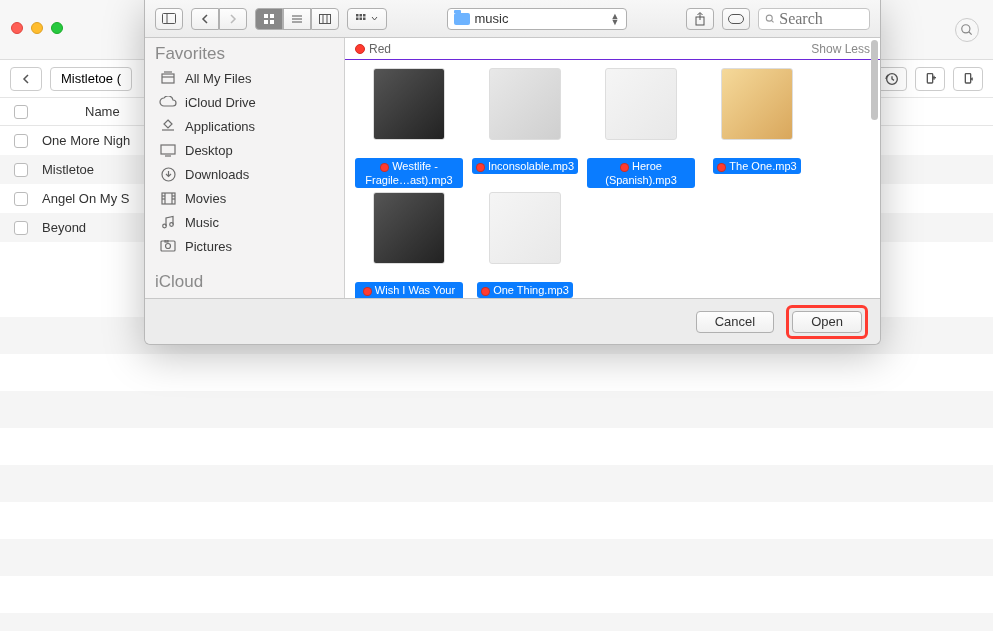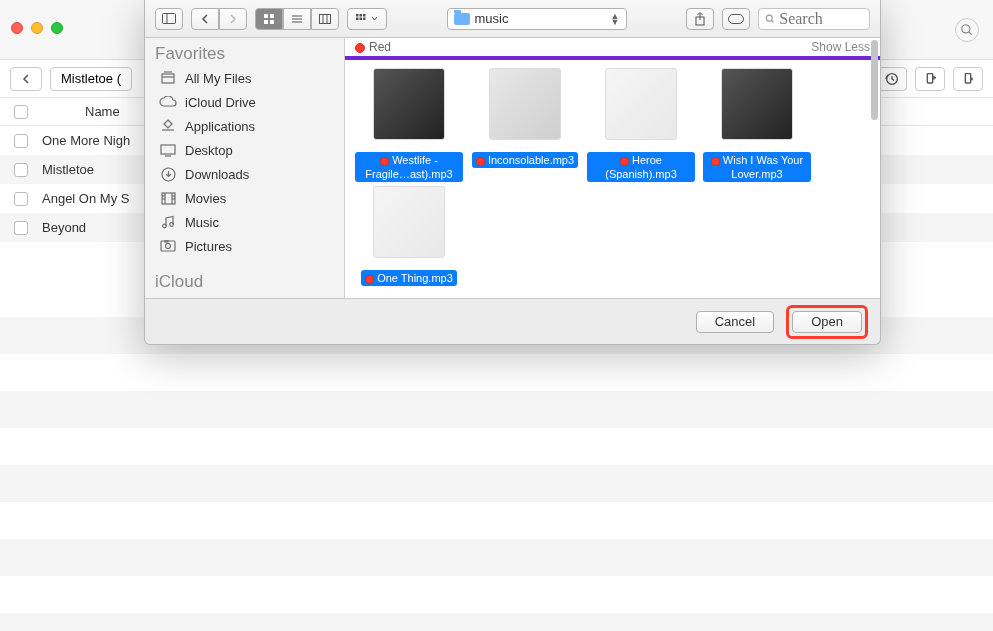--- a/index.html
+++ b/index.html
@@ -56,29 +56,29 @@
 .tb-search input { border: none; outline: none; font-size: 16px; width: 100%; color: #999; background: transparent; font-family: Liberation Serif, serif; }
 .tb-spacer { flex: 1; }
 
 .dialog-body { display: flex; height: 260px; background: #fff; }
 .sidebar { width: 200px; background: #f4f3f3; border-right: 1px solid #d0d0d0; overflow: hidden; }
 .sidebar-section { padding: 6px 0 2px 10px; font-size: 17px; color: #8a8a8a; font-weight: 500; }
 .sidebar-item { display: flex; align-items: center; height: 24px; padding: 0 10px 0 14px; gap: 8px; font-size: 13px; color: #333; }
 .sidebar-item .si-icon { width: 18px; height: 16px; display: flex; align-items: center; justify-content: center; color: #6f6f6f; }
 
 .content { flex: 1; position: relative; overflow: hidden; }
-.content-header { height: 22px; display: flex; align-items: center; padding: 0 10px; font-size: 12px; color: #666; border-bottom: 4px solid #6d28d9; justify-content: space-between; }
+.content-header { height: 22px; display: flex; align-items: center; padding: 0 10px; font-size: 12px; color: #666; border-bottom: 1px solid #6d28d9; justify-content: space-between; }
 .tag-dot { width: 10px; height: 10px; border-radius: 50%; background: #ff3b30; border: 1px solid #d62c22; display: inline-block; margin-right: 4px; vertical-align: middle; }
 .content-grid { padding: 8px 8px; display: flex; flex-wrap: wrap; gap: 4px 4px; align-content: flex-start; }
 .file-item { width: 112px; display: flex; flex-direction: column; align-items: center; }
 .file-thumb { width: 72px; height: 72px; border: 1px solid #ddd; border-radius: 3px; background: linear-gradient(135deg,#e8e8e8,#cfcfcf); position: relative; overflow: hidden; }
 .file-thumb.light { background: linear-gradient(135deg,#f5f5f5,#e8e8e8); }
 .file-thumb.dark { background: linear-gradient(135deg,#555,#222); }
 .file-thumb.warm { background: linear-gradient(135deg,#f5d99a,#d9a75c); }
-.file-label { margin-top: 12px; background: #0a7cff; color: #fff; font-size: 11px; padding: 1px 4px; border-radius: 3px; text-align: center; line-height: 14px; max-width: 108px; word-break: break-word; }
+.file-label { margin-top: 18px; background: #0a7cff; color: #fff; font-size: 11px; padding: 1px 4px; border-radius: 3px; text-align: center; line-height: 14px; max-width: 108px; word-break: break-word; }
 .file-label .fl-dot { width: 9px; height: 9px; border-radius: 50%; background: #ff3b30; display: inline-block; margin-right: 3px; border: 1px solid rgba(0,0,0,0.2); vertical-align: middle; }
 .content-scrollbar { position: absolute; top: 2px; right: 2px; width: 7px; height: 80px; background: #c4c4c4; border-radius: 4px; }
 
 .dialog-footer { height: 46px; border-top: 1px solid #c8c8c8; display: flex; align-items: center; justify-content: flex-end; padding: 0 12px; gap: 12px; background: #ececec; border-radius: 0 0 6px 6px; }
 .dlg-btn { height: 22px; padding: 0 18px; border: 1px solid #b0b0b0; border-radius: 4px; background: linear-gradient(#fdfdfd,#f0f0f0); font-size: 13px; color: #333; display: flex; align-items: center; }
 .dlg-btn.primary { background: linear-gradient(#fdfdfd,#f0f0f0); }
 .open-highlight { border: 3px solid #ff3b30; border-radius: 6px; padding: 3px; }
 
 svg { display: block; }
 </style>
@@ -370,20 +370,24 @@
           </div>
         <div class="file-item">
             <div class="file-thumb"></div>
             <div class="file-label"><span class="fl-dot"></span><span>Inconsolable.mp3</span></div>
           </div>
         <div class="file-item">
             <div class="file-thumb light"></div>
             <div class="file-label"><span class="fl-dot"></span><span>Heroe (Spanish).mp3</span></div>
           </div>
         <div class="file-item">
+            <div class="file-thumb warm"></div>
+            <div class="file-label"><span class="fl-dot"></span><span>The One.mp3</span></div>
+          </div>
+        <div class="file-item">
             <div class="file-thumb dark"></div>
             <div class="file-label"><span class="fl-dot"></span><span>Wish I Was Your Lover.mp3</span></div>
           </div>
         <div class="file-item">
             <div class="file-thumb light"></div>
             <div class="file-label"><span class="fl-dot"></span><span>One Thing.mp3</span></div>
           </div>
       </div>
       <div class="content-scrollbar"></div>
     </div>

